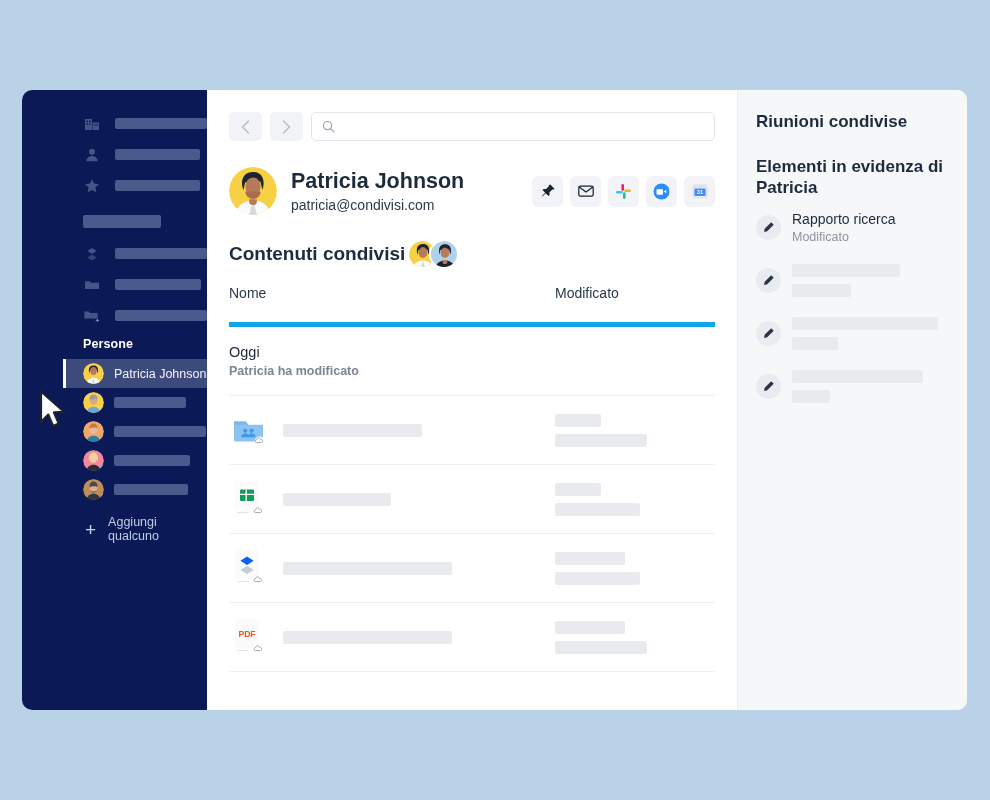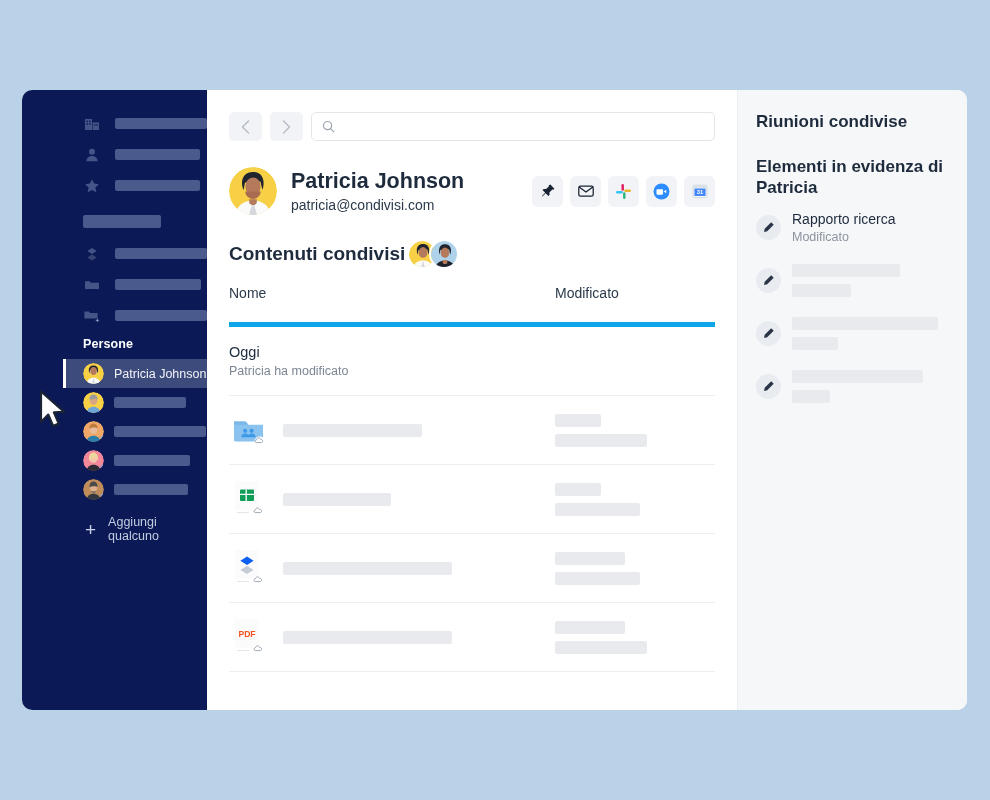--- a/index.html
+++ b/index.html
@@ -110,21 +110,21 @@
   .th { font-size: 14px; color: #2b3a4b; }
   .th.name { width: 326px; }
   .row { display: flex; align-items: center; min-height: 69px; border-bottom: 1px solid #eceef1; }
   .row:last-child { border-bottom: 1px solid #eceef1; }
   .cell-name { width: 326px; display: flex; align-items: center; gap: 16px; padding-left: 2px; }
   .fico { width: 36px; height: 40px; flex: 0 0 36px; position: relative; }
   .fname { font-size: 14.5px; color: #1e2b3d; }
   .ph { background: #e8eaee; border-radius: 2px; height: 13px; }
   .cell-mod { flex: 1 1 auto; }
   .mod-main { font-size: 14.5px; color: #1e2b3d; }
-  .mod-sub { font-size: 12.5px; color: #7b8694; margin-top: 4px; }
+  .mod-sub { font-size: 12.5px; color: #7b8694; margin-top: 4px; font-weight: bold; }
 
   
   .right {
     width: 230px; flex: 0 0 230px; background: #f5f7f9;
     padding: 22px 18px 0 18px; border-left: 1px solid #eceef1;
   }
   .r-title { font-size: 17px; font-weight: bold; color: #1e2b3d; }
   .meet-card { background: #e8ecf0; border-radius: 7px; padding: 12px 12px 13px 12px; margin-top: 12px; }
   .meet-name { font-size: 14.5px; color: #1e2b3d; }
   .meet-time { font-size: 12.5px; color: #6b7684; margin-top: 4px; }

